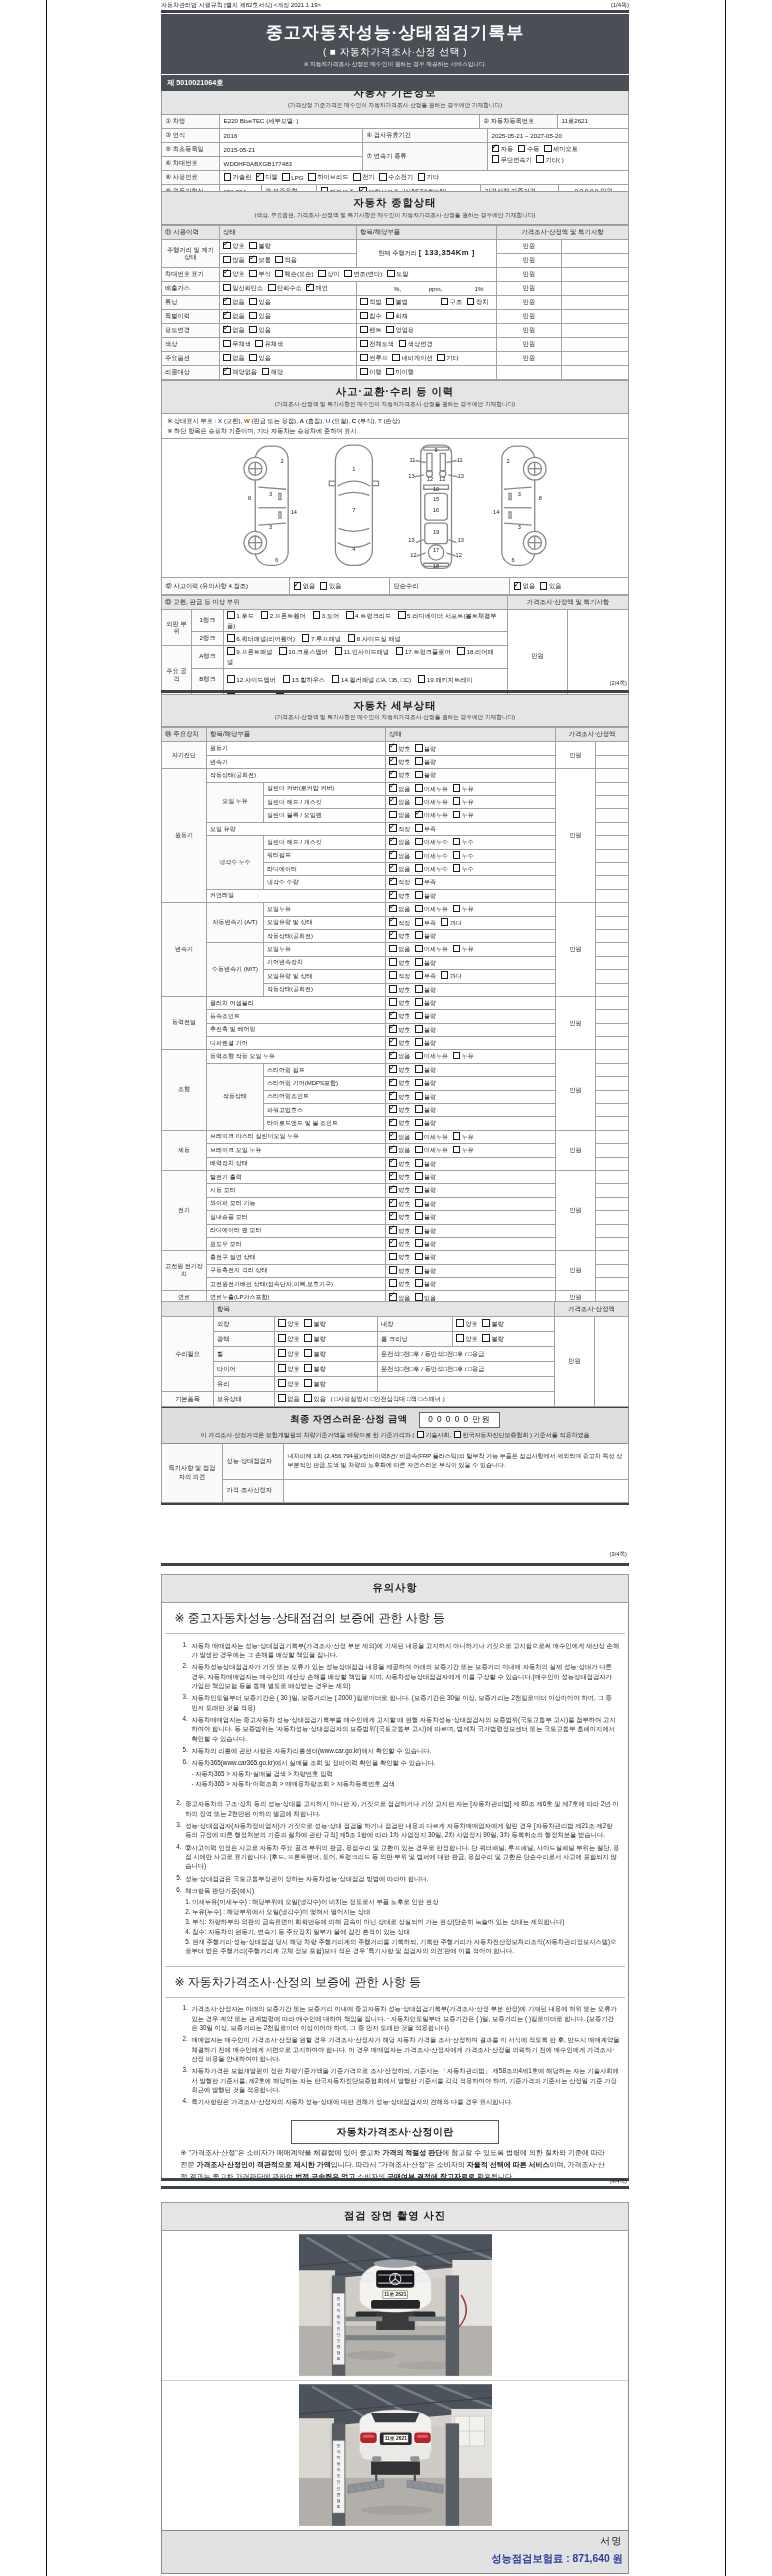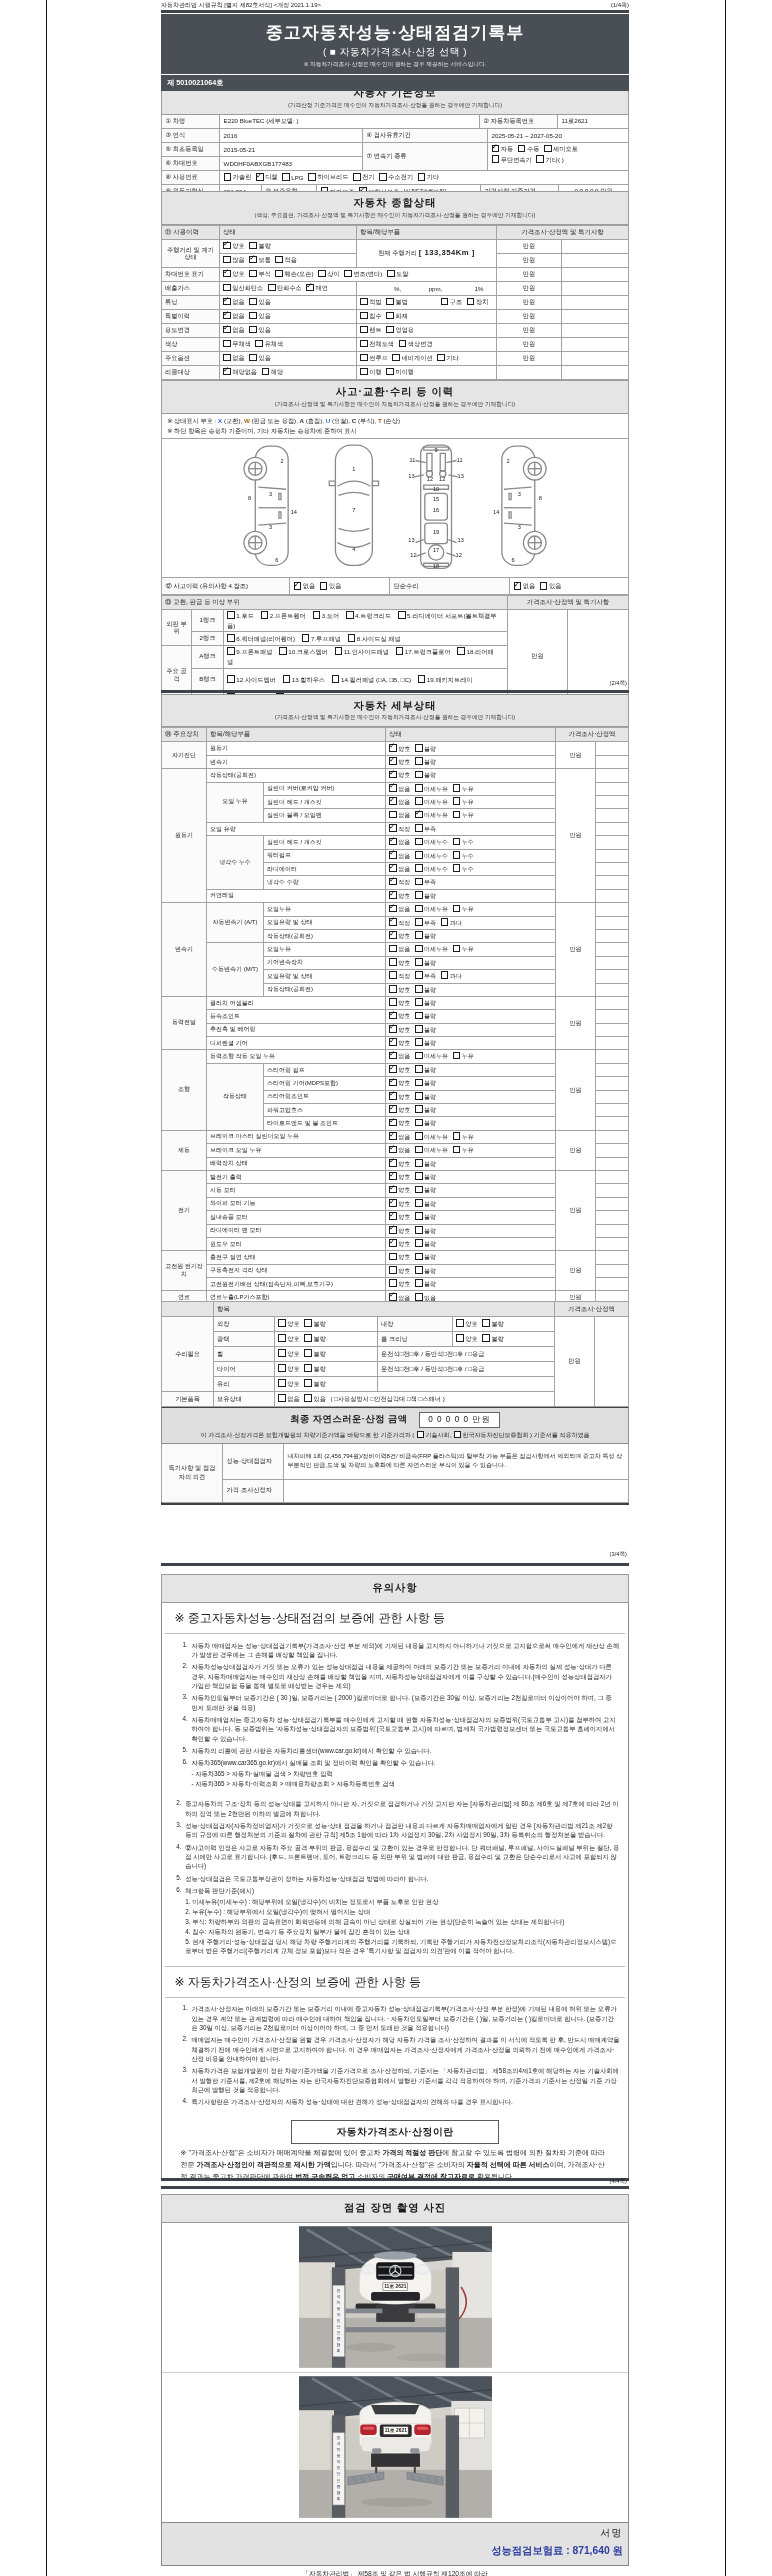--- a/index.html
+++ b/index.html
@@ -858,21 +858,21 @@
         </div>
       <div class="whatbox">자동차가격조사·산정이란</div>
       <div class="whattext" id="whattext"><span>※ "가격조사·산정"은 소비자가 매매계약을 체결함에 있어 중고차 </span><b>가격의 적절성 판단</b><span>에 참고할 수 있도록 법령에 의한 절차와 기준에 따라 전문 </span><b>가격조사·산정인이 객관적으로 제시한 가액</b><span>입니다. 따라서 "가격조사·산정"은 소비자의 </span><b>자율적 선택에 따른 서비스</b><span>이며, 가격조사·산정 결과는 중고차 가격판단에 관하여 </span><b>법적 구속력은 없고</b><span> 소비자의 </span><b>구매여부 결정에 참고자료로</b><span> 활용됩니다.</span></div>
     </div>
     <div class="bar end"></div>
   </div>
   <div class="plabel" style="top:2178px">(4/4쪽)</div>
 
   <div class="col" style="top:2186px">
     <div class="bar"></div>
-    <div class="band slim" style="margin-top:5px">
+    <div class="band slim" style="margin-top:13px">
       <h2>점검 장면 촬영 사진</h2>
     </div>
     <div class="photobox">
       <div class="pcell">
         <svg width="193" height="142" viewBox="0 0 375 275">
           <rect width="375" height="275" fill="#d7d4cf"></rect>
           <polygon points="0,0 375,0 375,58 0,92" fill="#4d535b"></polygon>
           <g stroke="#757c86" stroke-width="5">
             <line x1="15" y1="6" x2="150" y2="86"></line>
               <line x1="95" y1="2" x2="230" y2="76"></line>

